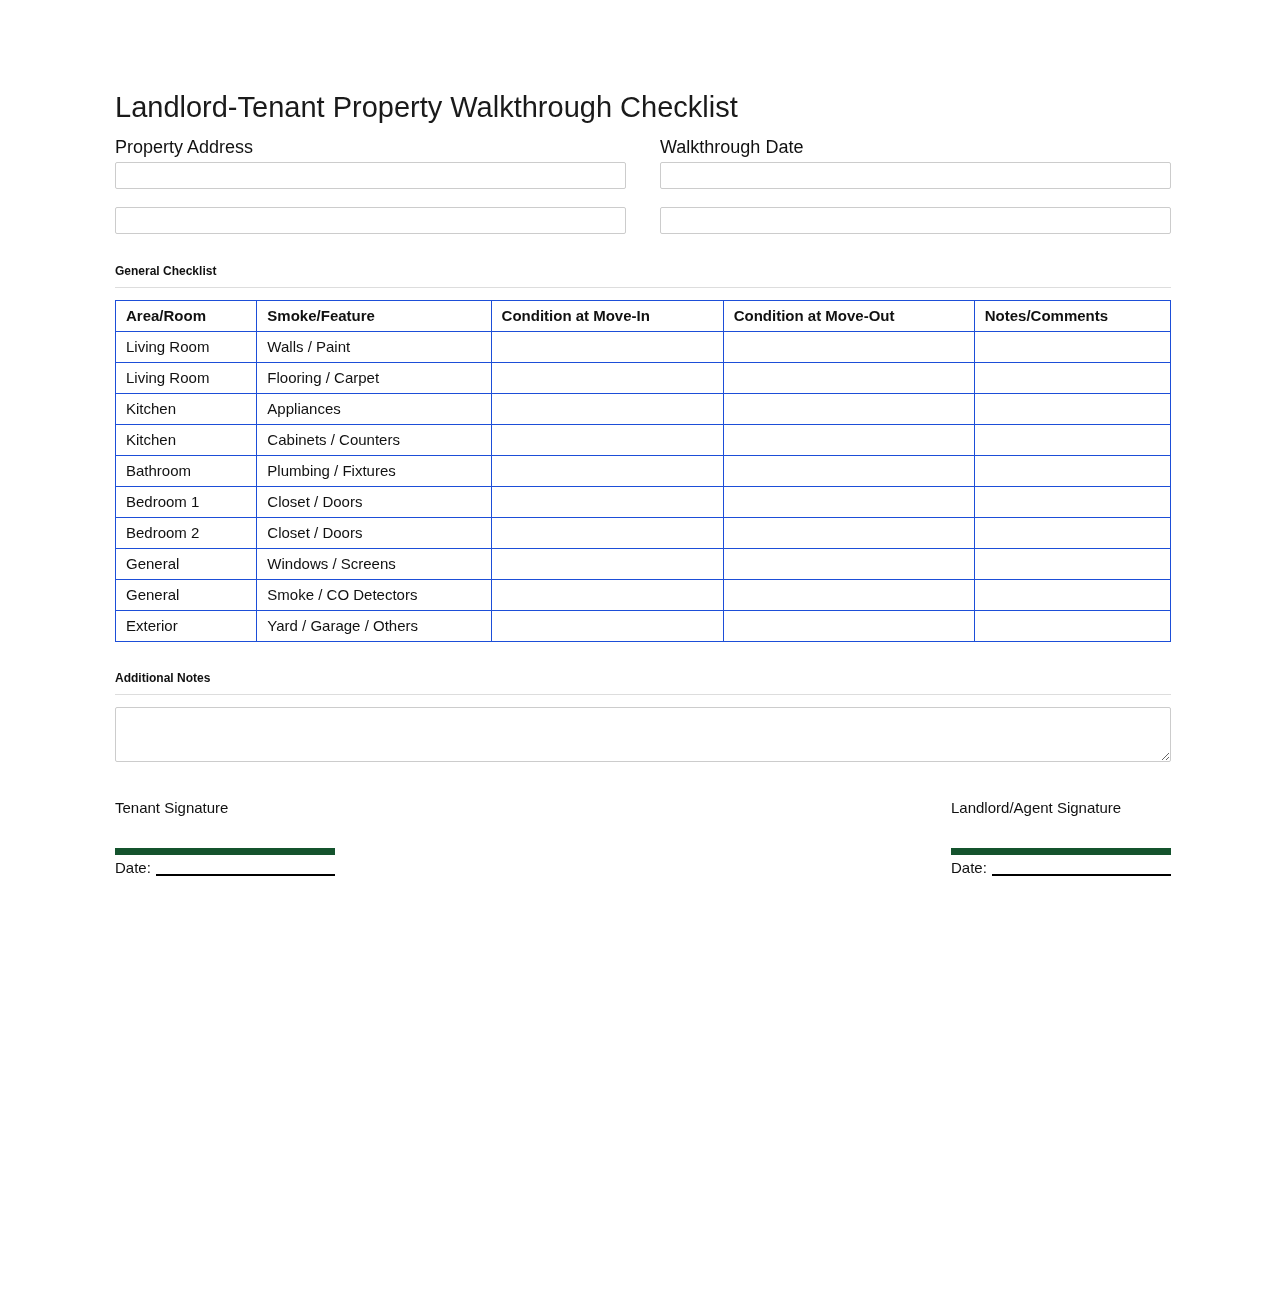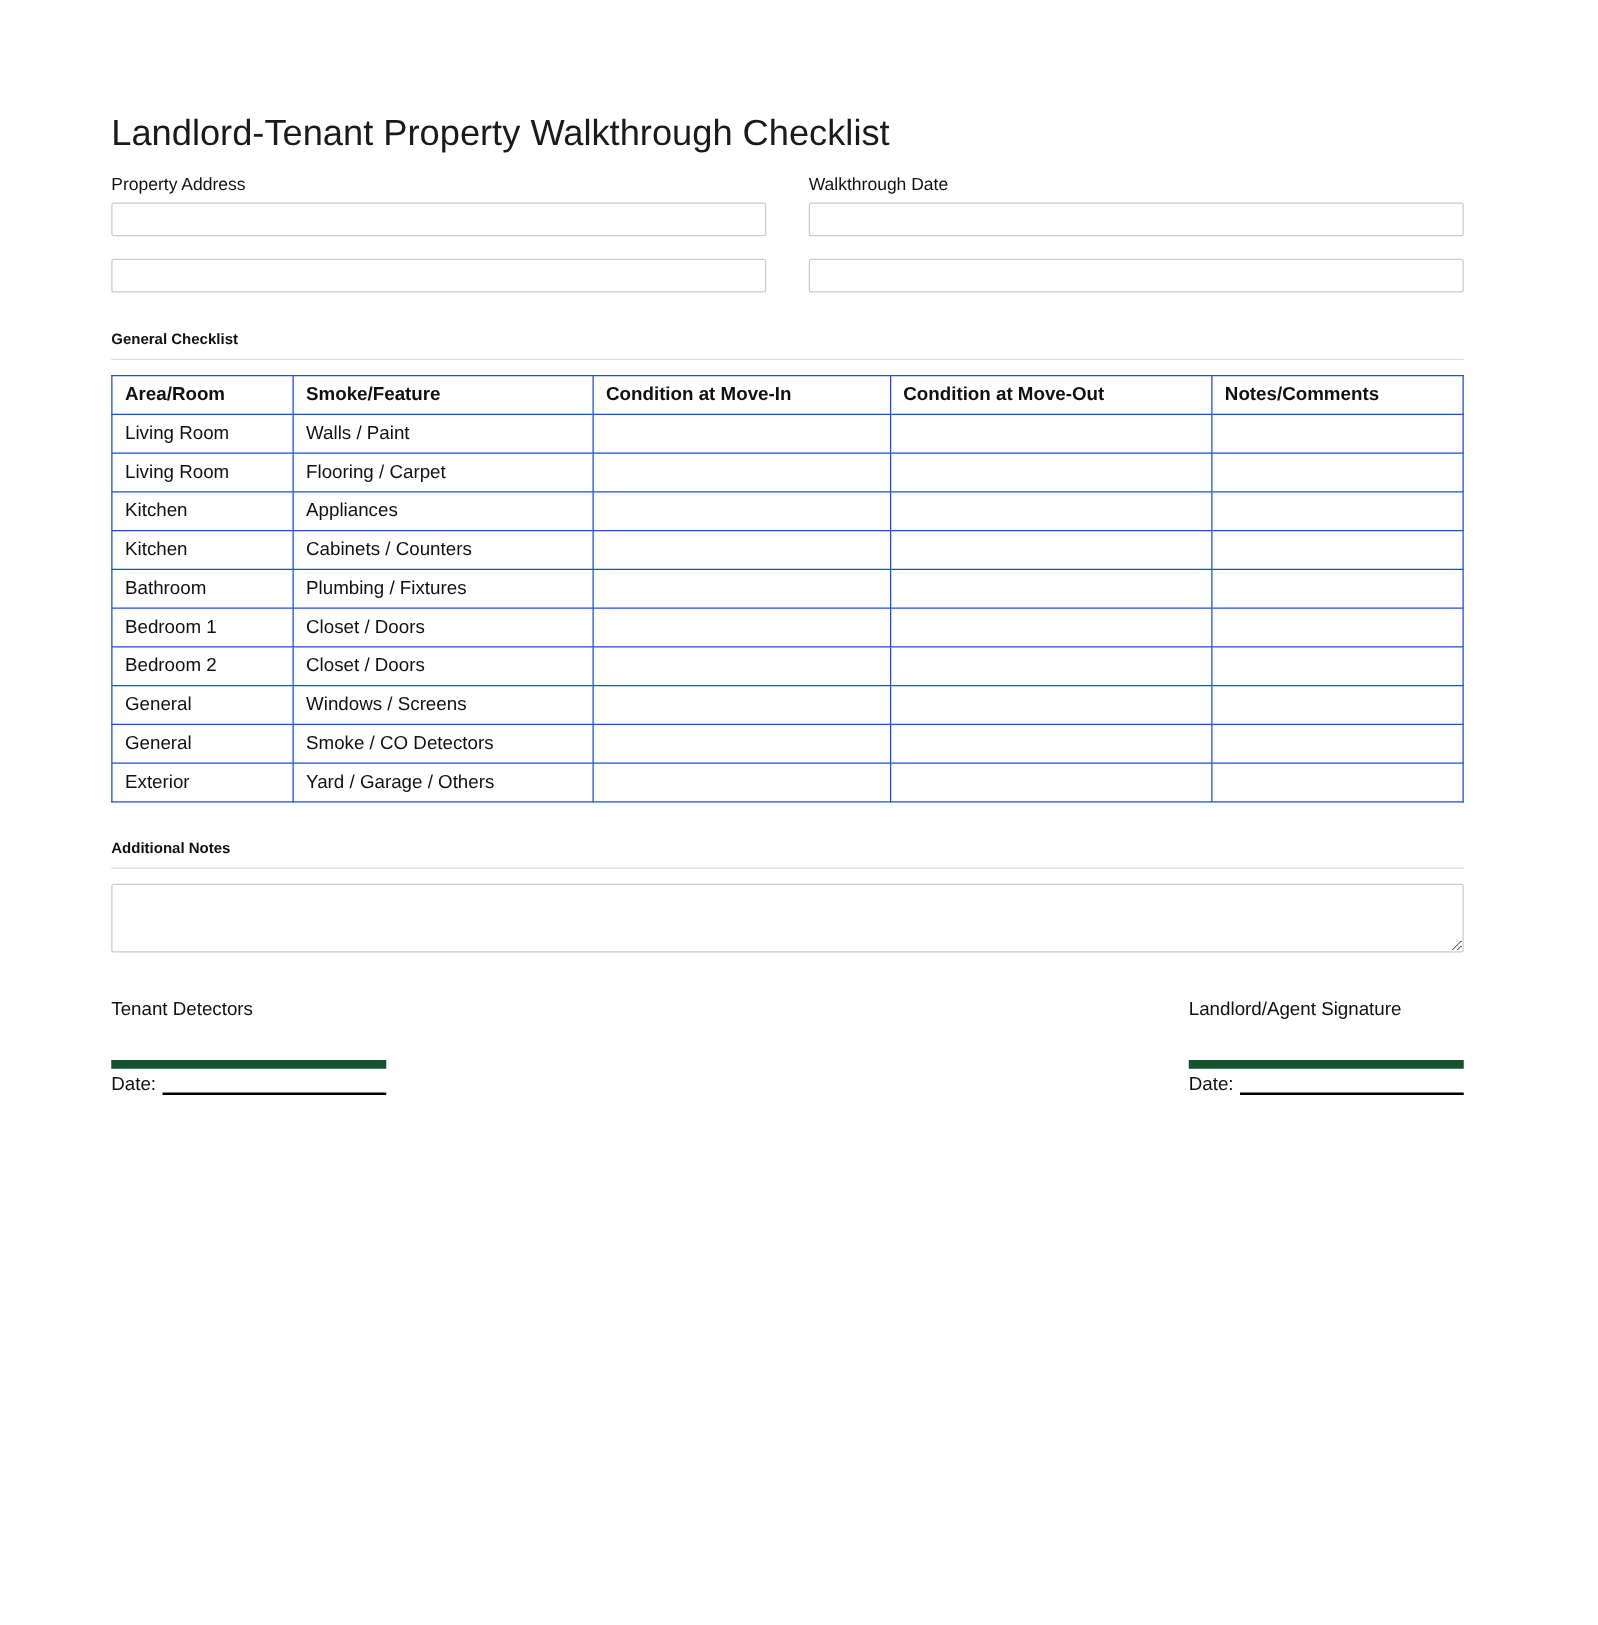--- a/index.html
+++ b/index.html
@@ -4,40 +4,40 @@
 <style>
   * { box-sizing: border-box; }
   html, body { margin: 0; padding: 0; }
   body {
     width: 1278px; height: 1300px;
     background: #ffffff;
     color: #111111;
     font-family: "Liberation Sans", "DejaVu Sans", sans-serif;
     overflow: hidden;
   }
-  .page { padding: 92px 107px 0 89px; }
+  .page { padding: 92px 107px 0 115px; }
 
   h1.title {
     font-size: 29px;
     font-weight: 400;
     color: #1a1a1a;
     margin: 0 0 15px 0;
     line-height: 1.1;
   }
 
   .fields {
     display: grid;
     grid-template-columns: 1fr 1fr;
     column-gap: 34px;
     row-gap: 18px;
     margin-bottom: 27px;
   }
   .field-label {
     display: block;
-    font-size: 14px;
+    font-size: 18px;
     line-height: 17px;
     margin-bottom: 6px;
   }
   .field-input {
     width: 100%;
     height: 27px;
     border: 1px solid #cccccc;
     border-radius: 2px;
     background: #ffffff;
     padding: 2px 8px;
@@ -231,21 +231,21 @@
       </tr>
     </tbody>
   </table>
 
   <h2 class="section-heading">Additional Notes</h2>
   <hr class="rule">
   <textarea class="notes-textarea" style=""></textarea>
 
   <div class="signatures">
     <div class="sig-block">
-      <div class="sig-label">Tenant Detectors</div>
+      <div class="sig-label">Tenant Signature</div>
       <div class="sig-line">
         <div class="date-row">
           <span>Date:</span>
           <span class="date-blank"></span>
         </div>
       </div>
     </div>
     <div class="sig-block">
       <div class="sig-label">Landlord/Agent Signature</div>
       <div class="sig-line">

